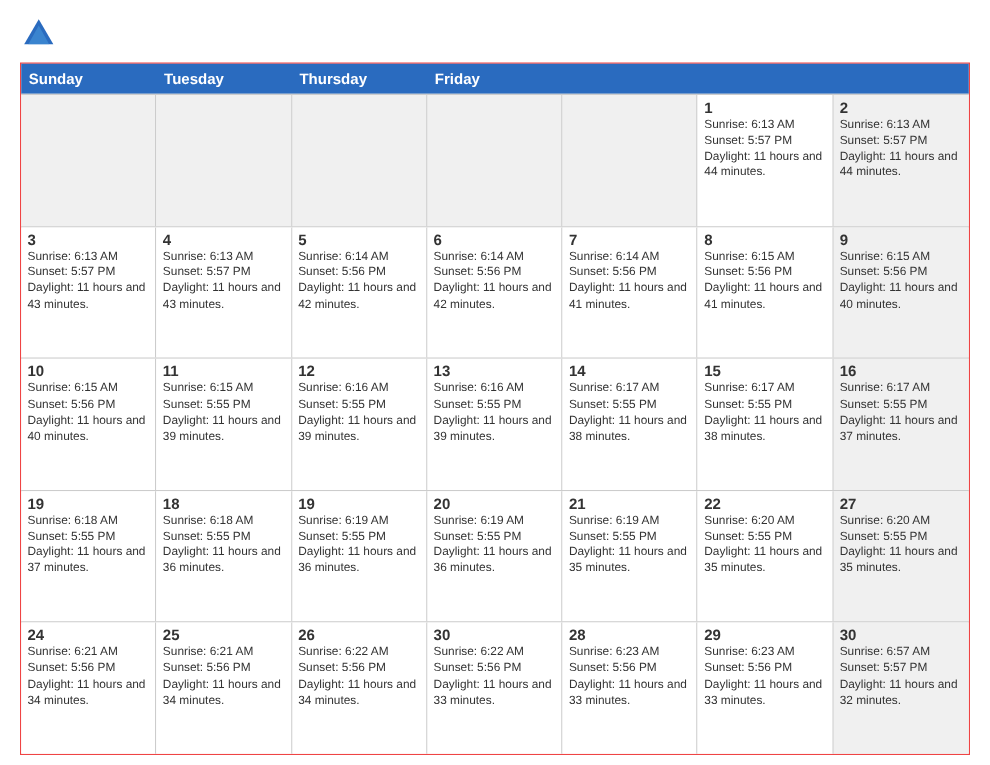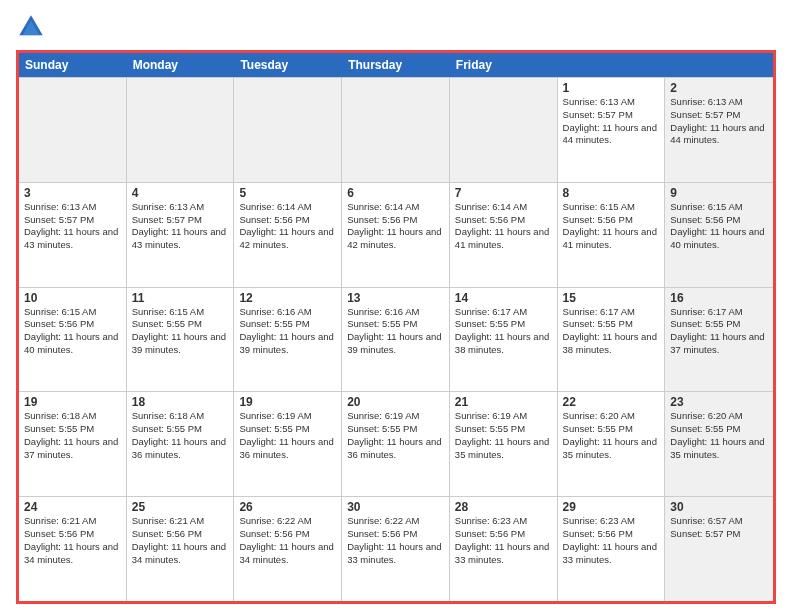--- a/index.html
+++ b/index.html
@@ -49,21 +49,21 @@
       line-height: 1.1;
     }
     .subtitle {
       font-size: 14px;
       color: #555;
     }
     .calendar {
       flex: 1;
       display: flex;
       flex-direction: column;
-      border: 3px solid #ef4444;
+      border: 1px solid #ef4444;
     }
     .cal-header {
       display: grid;
       grid-template-columns: repeat(7, 1fr);
       background: #2a6bbf;
     }
     .cal-header-cell {
       color: #fff;
       font-size: 12px;
       font-weight: bold;
@@ -126,21 +126,20 @@
     </div>
     <div class="title-block">
       <div class="month-title"></div>
       <div class="subtitle"></div>
     </div>
   </div>
 
   <div class="calendar">
     <div class="cal-header">
     <div class="cal-header-cell">Sunday</div>
-        <div class="cal-header-cell">Monday</div>
         <div class="cal-header-cell">Tuesday</div>
         <div class="cal-header-cell">Thursday</div>
         <div class="cal-header-cell">Friday</div>
       </div>
     <div class="cal-body">
     <div class="cal-row">
           <div class="cal-cell shaded empty"></div>
           <div class="cal-cell shaded empty"></div>
           <div class="cal-cell shaded empty"></div>
           <div class="cal-cell shaded empty"></div>
@@ -277,21 +276,21 @@
             <p>Sunset: 5:55 PM</p>
             <p>Daylight: 11 hours and 35 minutes.</p>
           </div>
           <div class="cal-cell">
             <div class="day-num">22</div>
             <p>Sunrise: 6:20 AM</p>
             <p>Sunset: 5:55 PM</p>
             <p>Daylight: 11 hours and 35 minutes.</p>
           </div>
           <div class="cal-cell shaded">
-            <div class="day-num">23</div>
+            <div class="day-num">27</div>
             <p>Sunrise: 6:20 AM</p>
             <p>Sunset: 5:55 PM</p>
             <p>Daylight: 11 hours and 35 minutes.</p>
           </div>
         </div>
         <div class="cal-row">
           <div class="cal-cell">
             <div class="day-num">24</div>
             <p>Sunrise: 6:21 AM</p>
             <p>Sunset: 5:56 PM</p>
@@ -324,17 +323,18 @@
           <div class="cal-cell">
             <div class="day-num">29</div>
             <p>Sunrise: 6:23 AM</p>
             <p>Sunset: 5:56 PM</p>
             <p>Daylight: 11 hours and 33 minutes.</p>
           </div>
           <div class="cal-cell shaded">
             <div class="day-num">30</div>
             <p>Sunrise: 6:57 AM</p>
             <p>Sunset: 5:57 PM</p>
+            <p>Daylight: 11 hours and 32 minutes.</p>
           </div>
         </div>
       </div>
   </div>
 </div>
 
 </body></html>

